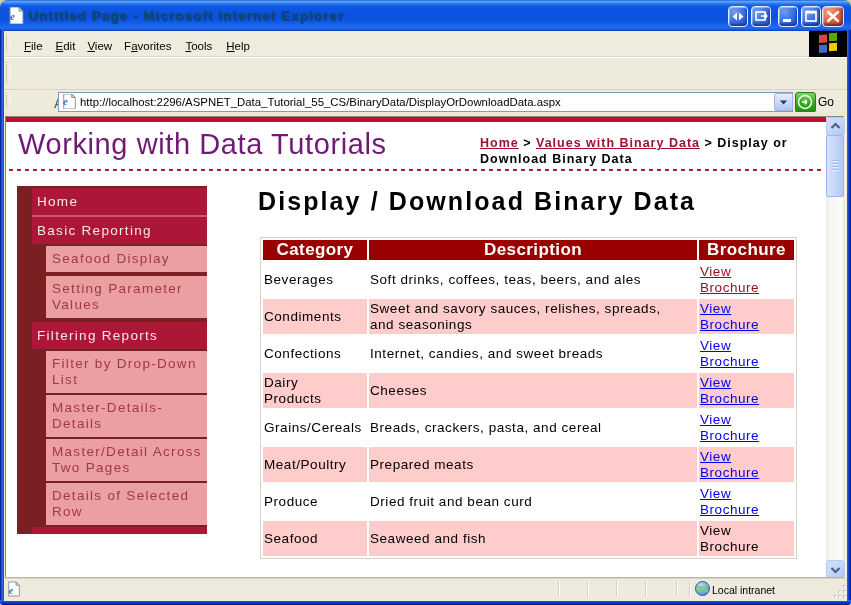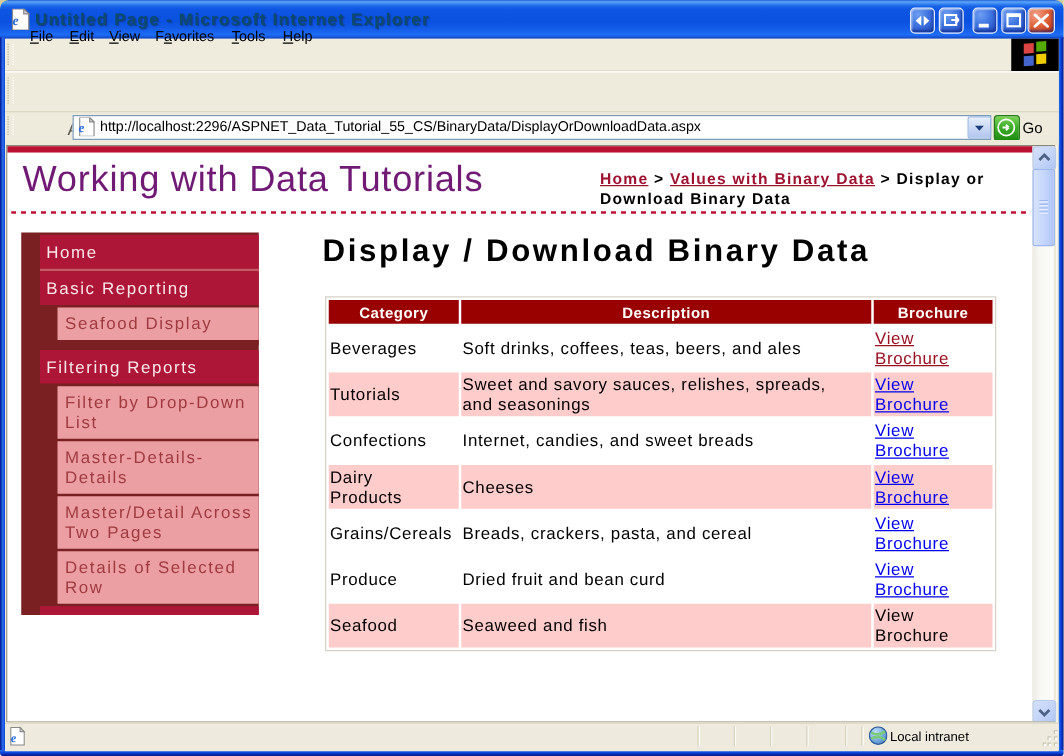--- a/index.html
+++ b/index.html
@@ -66,21 +66,21 @@
 .m1{background:#AE1638;color:#F7E7E9;font-size:13.5px;letter-spacing:1.3px;
   padding:6px 0 6px 5px;height:15px;}
 .m1gap{height:2px;background:#C75A66;}
 .sub{background:#7A2022;padding-left:14px;}
 .m2{background:#EC9FA2;color:#9E3A40;font-size:13.5px;letter-spacing:1.3px;
   line-height:16px;padding:5px 0 5px 6px;}
 .m2gap{height:2px;}
 
 #gridtbl{left:260px;top:237px;border-collapse:separate;border-spacing:2px;
   background:#fff;border:1px solid #D6D2C6;}
-#gridtbl th{background:#990000;color:#fff;font-weight:bold;font-size:12px;
+#gridtbl th{background:#990000;color:#fff;font-weight:bold;font-size:17px;
   letter-spacing:.4px;height:19px;padding:0;text-align:center;font-family:"Liberation Sans",sans-serif;}
 #gridtbl td{font-size:13.5px;letter-spacing:.55px;color:#000;height:35px;
   padding:0 0 0 1px;line-height:16px;vertical-align:middle;}
 #gridtbl tr.alt td{background:#FFCCCC;}
 #gridtbl a{color:#0000EE;}
 #gridtbl a.visited{color:#991122;}
 td.cat{width:103px;}
 td.desc{width:327px;}
 td.bro{width:94px;}
 </style>
@@ -121,21 +121,21 @@
     </svg>
   </div>
 <div class="abs tbtn" id="btnclose" style="left:822px;width:20px;">
     <svg width="20" height="19">
       <path d="M5 5 15 14M15 5 5 14" stroke="#fff" stroke-width="2.4" stroke-linecap="round"></path>
     </svg>
   </div>
 
 <div id="menubar" class="abs"></div>
 <div class="abs grip" style="left:6px;top:35px;height:17px;"></div>
-<div class="abs" style="left:24px;top:20px;">
+<div class="abs" style="left:24px;top:36px;">
  <span class="menuitem"><u>F</u>ile</span><span class="menuitem" style="margin-left:13px;"><u>E</u>dit</span><span class="menuitem" style="margin-left:12px;"><u>V</u>iew</span><span class="menuitem" style="margin-left:12px;">F<u>a</u>vorites</span><span class="menuitem" style="margin-left:14px;"><u>T</u>ools</span><span class="menuitem" style="margin-left:14px;"><u>H</u>elp</span>
 </div>
 <div id="throbber" class="abs"><svg width="38" height="26" viewBox="0 0 38 26">
 <g transform="translate(10,3) skewY(-4)">
 <rect x="0" y="1" width="8" height="8" fill="#D44"></rect>
         <rect x="10" y="0" width="8" height="8" fill="#5A0"></rect>
 <rect x="0" y="11" width="8" height="8" fill="#46C"></rect>
         <rect x="10" y="10" width="8" height="8" fill="#EC0"></rect>
 </g>
     </svg></div>
@@ -362,20 +362,21 @@
 <div id="h2" class="abs">Display / Download Binary Data</div>
 <div id="sidemenu" class="abs">
  <div class="m1">Home</div>
  <div class="m1gap"></div>
  <div class="m1">Basic Reporting</div>
  <div class="sub">
    <div class="m2gap"></div>
    <div class="m2">Seafood Display</div>
    <div class="m2gap"></div>
    <div class="m2gap"></div>
+   <div class="m2">Setting Parameter<br>Values</div>
  </div>
  <div style="height:4px;"></div>
  <div class="m1">Filtering Reports</div>
  <div class="sub">
    <div class="m2gap"></div>
    <div class="m2">Filter by Drop-Down<br>List</div>
    <div class="m2gap"></div>
    <div class="m2">Master-Details-<br>Details</div>
    <div class="m2gap"></div>
    <div class="m2">Master/Detail Across<br>Two Pages</div>
@@ -391,39 +392,44 @@
         <th style="width:104px;">Category</th>
         <th style="width:328px;">Description</th>
         <th style="width:93px;">Brochure</th>
       </tr>
  <tr>
         <td class="cat">Beverages</td>
         <td class="desc">Soft drinks, coffees, teas, beers, and ales</td>
         <td class="bro"><a class="visited" href="#1">View<br>Brochure</a></td>
       </tr>
  <tr class="alt">
-        <td class="cat">Tutorials</td>
+        <td class="cat">Condiments</td>
         <td class="desc">Sweet and savory sauces, relishes, spreads,<br>and seasonings</td>
         <td class="bro"><a href="#2">View<br>Brochure</a></td>
       </tr>
  <tr>
         <td class="cat">Confections</td>
         <td class="desc">Internet, candies, and sweet breads</td>
         <td class="bro"><a href="#3">View<br>Brochure</a></td>
       </tr>
  <tr class="alt">
         <td class="cat">Dairy<br>Products</td>
         <td class="desc">Cheeses</td>
         <td class="bro"><a href="#4">View<br>Brochure</a></td>
       </tr>
  <tr>
         <td class="cat">Grains/Cereals</td>
         <td class="desc">Breads, crackers, pasta, and cereal</td>
         <td class="bro"><a href="#5">View<br>Brochure</a></td>
       </tr>
+ <tr class="alt">
+        <td class="cat">Meat/Poultry</td>
+        <td class="desc">Prepared meats</td>
+        <td class="bro"><a href="#6">View<br>Brochure</a></td>
+      </tr>
  <tr>
         <td class="cat">Produce</td>
         <td class="desc">Dried fruit and bean curd</td>
         <td class="bro"><a href="#7">View<br>Brochure</a></td>
       </tr>
  <tr class="alt">
         <td class="cat">Seafood</td>
         <td class="desc">Seaweed and fish</td>
         <td class="bro">View<br>Brochure</td>
       </tr>

